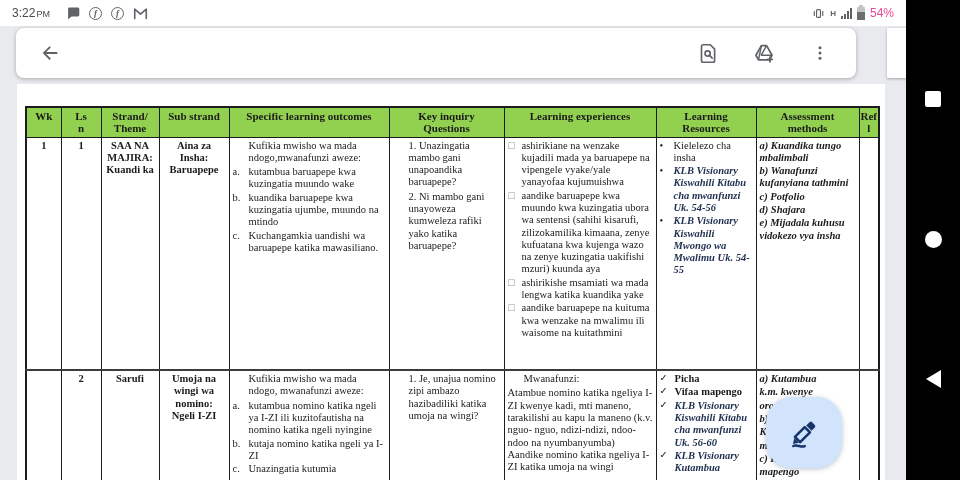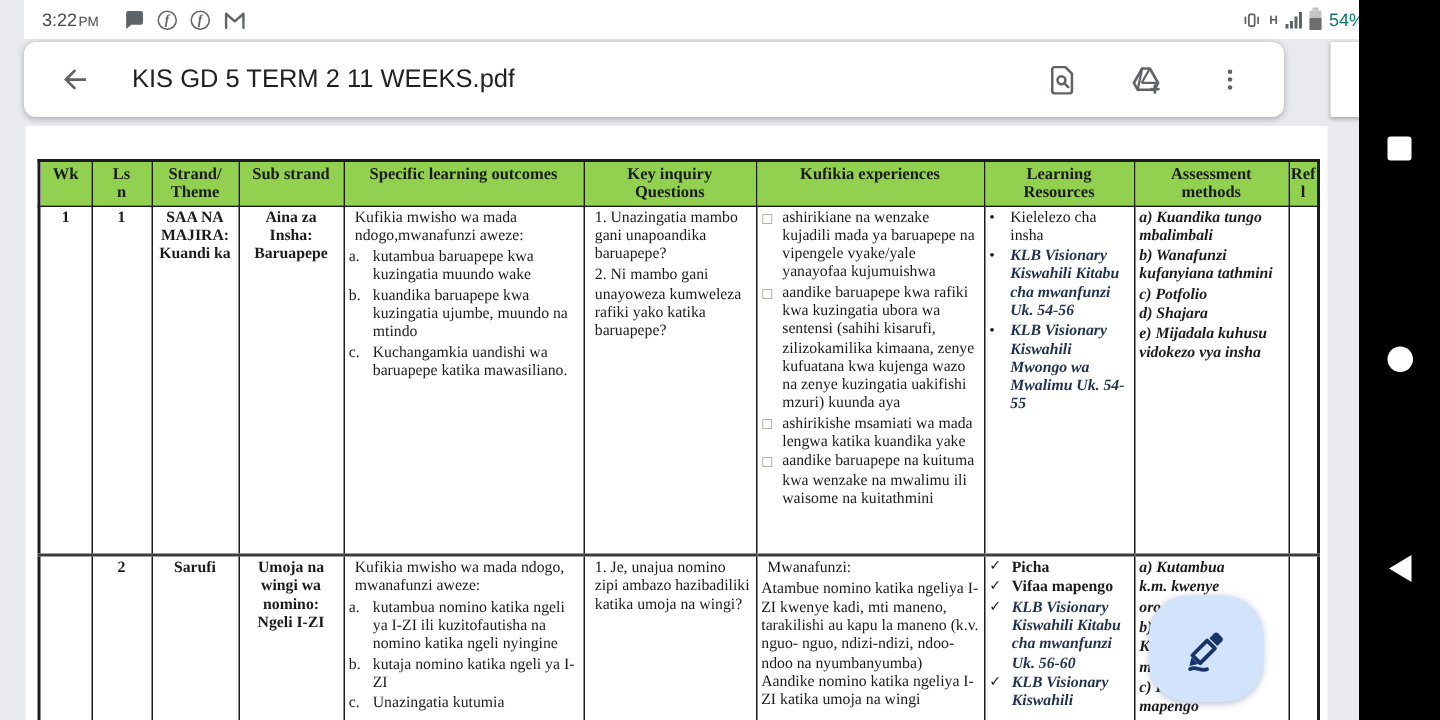--- a/index.html
+++ b/index.html
@@ -1,27 +1,27 @@
 <!DOCTYPE html>
 <html><head>
 <meta charset="utf-8">
 <style>
   html,body{margin:0;padding:0;}
   .screen{position:relative;width:960px;height:480px;background:#e9eaee;overflow:hidden;
           font-family:"Liberation Sans",sans-serif;-webkit-font-smoothing:antialiased;}
 
   
-  .statusbar{position:absolute;left:16px;top:0;width:906px;height:26px;background:#fff;
+  .statusbar{position:absolute;left:0;top:0;width:906px;height:26px;background:#fff;
              display:flex;align-items:center;padding:0 12px;box-sizing:border-box;color:#4a4a4a;}
   .sb-time{font-size:12px;color:#4a4a4a;}
   .sb-time small{font-size:9px;}
   .sb-left-icons{display:flex;align-items:center;gap:9px;margin-left:16px;}
   .sb-right{margin-left:auto;display:flex;align-items:center;gap:5px;}
   .sb-net-label{font-size:8px;color:#5f6368;font-weight:bold;}
-  .sb-batt-label{font-size:12px;color:#0f766e;}
+  .sb-batt-label{font-size:12px;color:#ec4899;}
   .fb-circle{width:13px;height:13px;border:1.3px solid #5f6368;border-radius:50%;
              display:flex;align-items:center;justify-content:center;
              font:italic bold 9px "Liberation Serif",serif;color:#5f6368;box-sizing:border-box;}
   .bars{display:flex;align-items:flex-end;gap:1px;}
   .bars i{display:block;width:2px;background:#5f6368;}
   .battery{position:relative;width:8px;height:13px;background:#c3c3c3;border-radius:1px;}
   .battery::before{content:"";position:absolute;top:-2px;left:2px;width:4px;height:2px;background:#c3c3c3;}
   .battery i{position:absolute;bottom:0;left:0;width:100%;height:55%;background:#6e6e6e;}
 
   
@@ -49,21 +49,21 @@
   tr.hdr{height:28px;}
   tr.r1{height:233px;}
   .c-center{text-align:center;}
   .bold{font-weight:bold;}
   .li{display:flex;gap:4px;margin-bottom:1px;}
   .li .lab{flex:0 0 12px;}
   .li .mk{flex:0 0 10px;color:#9aa08c;font-size:9px;padding-top:1px;}
   .li .mkb{flex:0 0 10px;}
   .li .ck{flex:0 0 11px;font-size:9.5px;}
   .it{font-style:italic;font-weight:600;color:#1f3050;}
-  .para{margin:0 0 2px 4px;}
+  .para{margin:0 0 2px 16px;}
   .asm div{margin-bottom:1px;font-style:italic;}
 
   
   tr.r2 td{border-top:2px solid #3c3c3c;}
 
   
   .fab{position:absolute;left:766px;top:397px;width:76px;height:71px;background:#d2e3fc;
        border-radius:26px;display:flex;align-items:center;justify-content:center;
        box-shadow:0 1px 5px rgba(60,80,120,.35);cursor:pointer;}
 
@@ -109,21 +109,20 @@
       <span class="sb-batt-label">54%</span>
     </span>
   </div>
 
   <div class="appbar">
     <span class="icon-btn">
       <svg width="22" height="22" viewBox="0 0 24 24">
           <path d="M20 11H7.8l5.1-5.1L11.5 4.5 4 12l7.5 7.5 1.4-1.4L7.8 13H20z" fill="#5f6368"></path>
         </svg>
     </span>
-    <span class="title">KIS GD 5 TERM 2 11 WEEKS.pdf</span>
     <span class="spacer"></span>
     <span class="right-group">
       <span class="icon-btn">
         <svg width="21" height="21" viewBox="0 0 24 24">
           <path d="M6 2h8l5 5v13a2 2 0 0 1-2 2H6a2 2 0 0 1-2-2V4a2 2 0 0 1 2-2z" fill="none" stroke="#5f6368" stroke-width="1.9" stroke-linejoin="round"></path>
           <circle cx="11" cy="12" r="3" fill="none" stroke="#5f6368" stroke-width="1.9"></circle>
           <path d="M13.2 14.2l3 3" stroke="#5f6368" stroke-width="1.9" stroke-linecap="round"></path>
         </svg>
       </span>
       <span class="icon-btn">
@@ -163,21 +162,21 @@
         <tr class="hdr">
           <th>Wk</th>
           <th>Ls
 n</th>
           <th>Strand/
 Theme</th>
           <th>Sub strand</th>
           <th>Specific learning outcomes</th>
           <th>Key inquiry
 Questions</th>
-          <th>Kufikia experiences</th>
+          <th>Learning experiences</th>
           <th>Learning
 Resources</th>
           <th>Assessment
 methods</th>
           <th>Ref
 l</th>
         </tr>
       </thead>
       <tbody>
 
@@ -205,21 +204,21 @@
             <p class="para">1. Unazingatia mambo gani unapoandika baruapepe?</p>
             <p class="para">2. Ni mambo gani unayoweza kumweleza rafiki yako katika baruapepe?</p>
           </td>
           <td>
             <div class="li">
                 <span class="mk">☐</span>
                 <span>ashirikiane na wenzake kujadili mada ya baruapepe na vipengele vyake/yale yanayofaa kujumuishwa</span>
               </div>
             <div class="li">
                 <span class="mk">☐</span>
-                <span>aandike baruapepe kwa rafiki kwa kuzingatia ubora wa sentensi (sahihi kisarufi, zilizokamilika kimaana, zenye kufuatana kwa kujenga wazo na zenye kuzingatia uakifishi mzuri) kuunda aya</span>
+                <span>aandike baruapepe kwa muundo kwa kuzingatia ubora wa sentensi (sahihi kisarufi, zilizokamilika kimaana, zenye kufuatana kwa kujenga wazo na zenye kuzingatia uakifishi mzuri) kuunda aya</span>
               </div>
             <div class="li">
                 <span class="mk">☐</span>
                 <span>ashirikishe msamiati wa mada lengwa katika kuandika yake</span>
               </div>
             <div class="li">
                 <span class="mk">☐</span>
                 <span>aandike baruapepe na kuituma kwa wenzake na mwalimu ili waisome na kuitathmini</span>
               </div>
           </td>
@@ -283,21 +282,21 @@
             <div class="li">
                 <span class="ck">✓</span>
                 <span class="bold">Vifaa mapengo</span>
               </div>
             <div class="li">
                 <span class="ck">✓</span>
                 <span class="it">KLB Visionary Kiswahili Kitabu cha mwanfunzi Uk. 56-60</span>
               </div>
             <div class="li">
                 <span class="ck">✓</span>
-                <span class="it">KLB Visionary Kiswahili</span>
+                <span class="it">KLB Visionary Kutambua</span>
               </div>
           </td>
           <td class="bold asm">
             <div>a) Kutambua</div>
             <div>k.m. kwenye</div>
             <div>oro</div>
             <div>b)</div>
             <div>Ku</div>
             <div>ma</div>
             <div>c) K</div>

